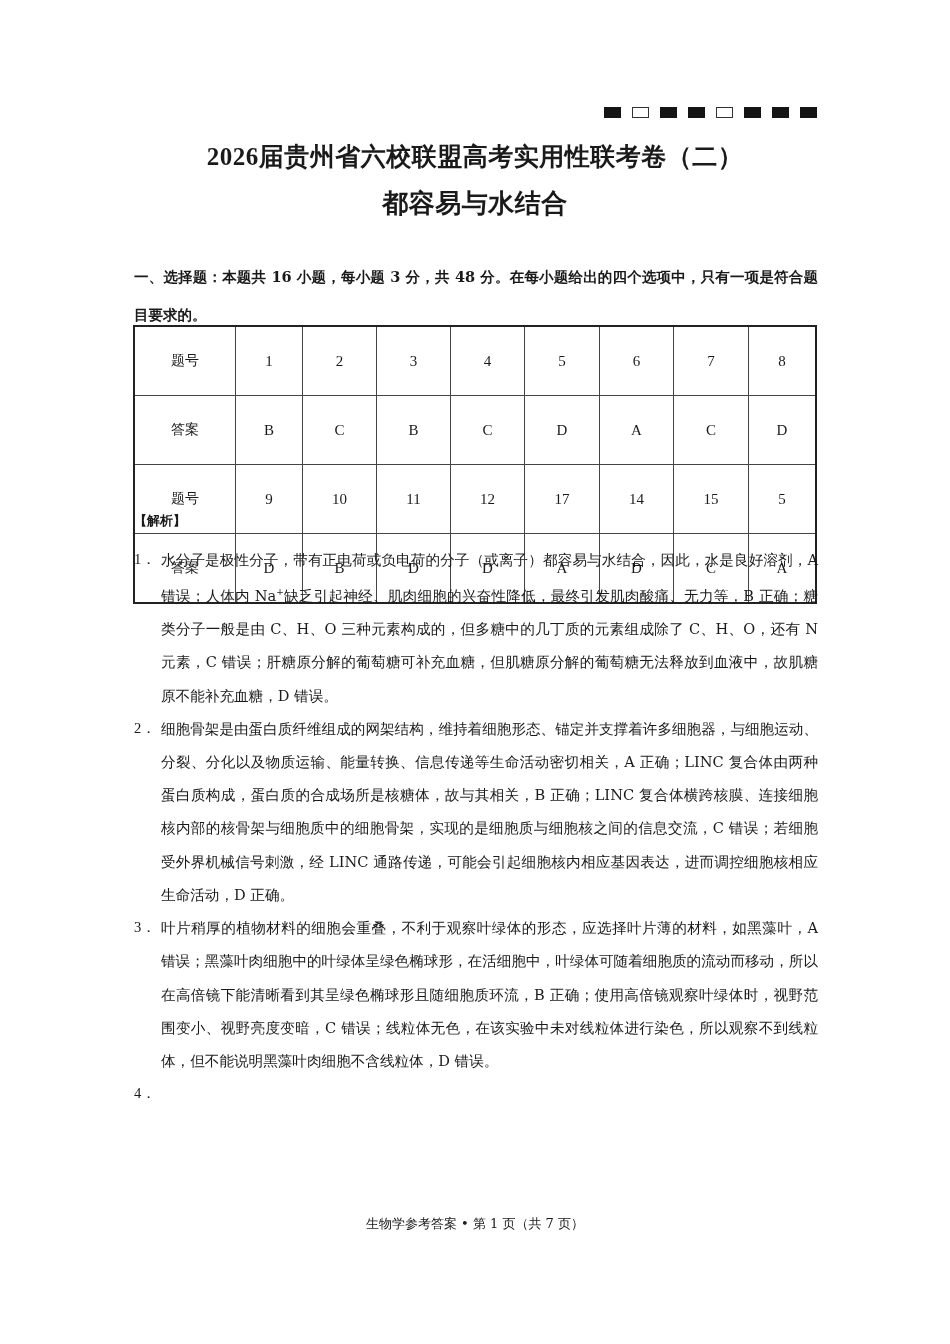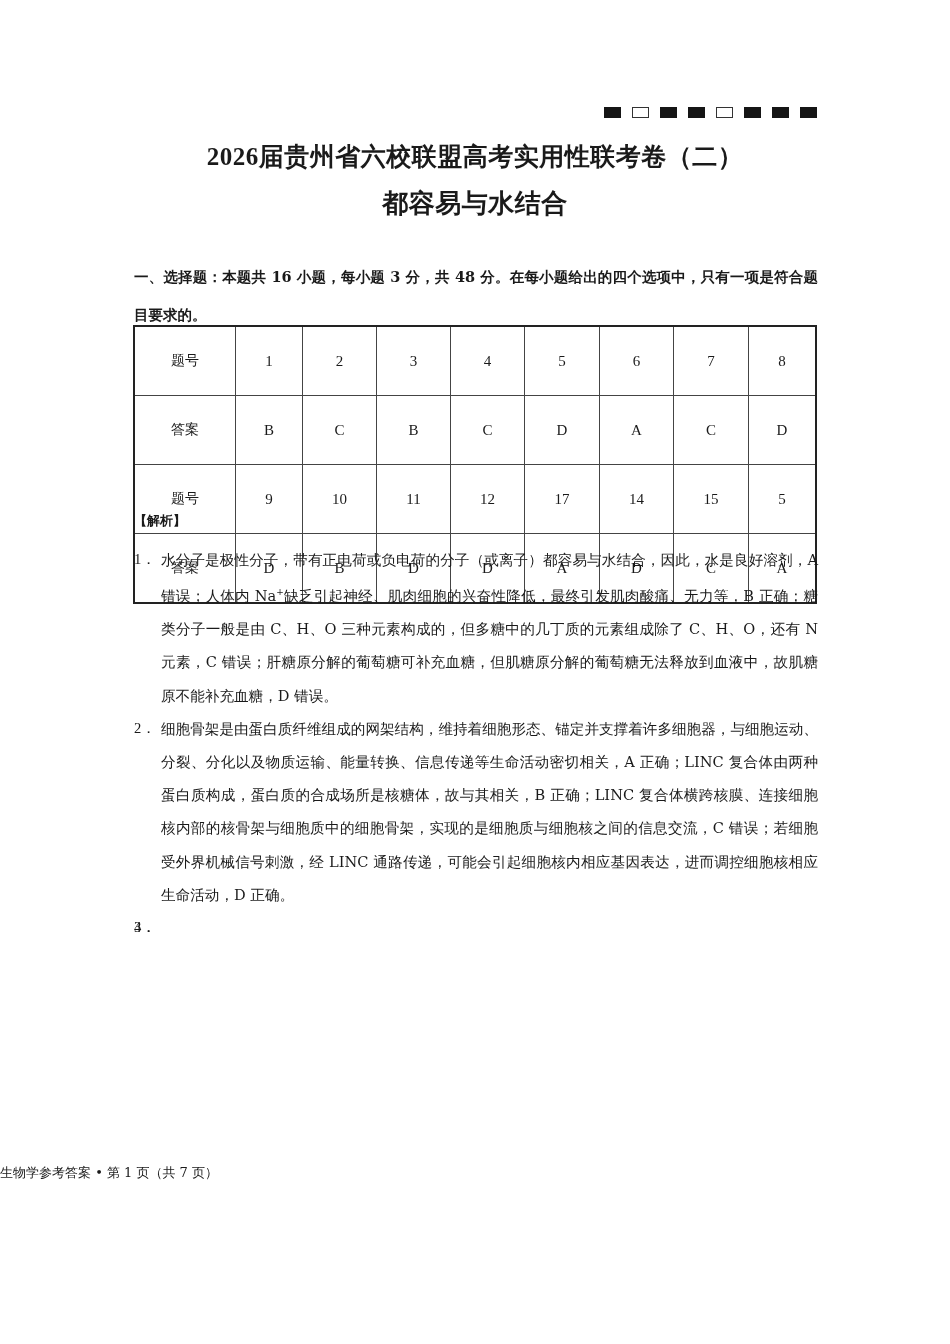--- a/index.html
+++ b/index.html
@@ -14,21 +14,21 @@
   .title2 { top: 186px; font-size: 26px; }
   .section { position: absolute; left: 134px; top: 258px; width: 684px; font-size: 14.5px; line-height: 38px; font-weight: bold; text-align: justify; }
   table.ans { position: absolute; left: 133px; top: 325px; width: 684px; height: 179px; border-collapse: collapse;
               border: 2px solid #222; font-family: "Liberation Serif", "DejaVu Serif", serif; font-size: 15px; }
   table.ans td { border: 1px solid #444; text-align: center; height: 44px; padding: 12px; }
   table.ans td.hdr { width: 76px; font-family: "DejaVu Sans", "Liberation Sans", sans-serif; font-size: 14px; }
   .jiexi { position: absolute; left: 134px; top: 512px; font-size: 13px; font-weight: bold; font-family: "DejaVu Sans", sans-serif; }
   .items { position: absolute; left: 134px; top: 543px; width: 684px; font-size: 14.6px; line-height: 33.2px; }
   .item { position: relative; padding-left: 27px; text-align: justify; }
   .item .num { position: absolute; left: 0; top: 0; font-family: "Liberation Serif", serif; }
-  .footer { position: absolute; left: 0; width: 950px; top: 1164px; font-size: 13px; }
+  .footer { position: absolute; left: 0; width: 950px; top: 1215px; text-align: center; font-size: 13px; }
   sup { font-size: 9px; }
 </style>
 </head>
 <body>
 
 <div class="marks">
   <div class="mark filled"></div>
   <div class="mark empty"></div>
   <div class="mark filled"></div>
   <div class="mark filled"></div>
@@ -98,19 +98,20 @@
   <div class="item">
     <span class="num">1．</span>
     <span>水分子是极性分子，带有正电荷或负电荷的分子（或离子）都容易与水结合，因此，水是良好溶剂，A 错误；人体内 Na</span><sup>+</sup><span>缺乏引起神经、肌肉细胞的兴奋性降低，最终引发肌肉酸痛、无力等，B 正确；糖类分子一般是由 C、H、O 三种元素构成的，但多糖中的几丁质的元素组成除了 C、H、O，还有 N 元素，C 错误；肝糖原分解的葡萄糖可补充血糖，但肌糖原分解的葡萄糖无法释放到血液中，故肌糖原不能补充血糖，D 错误。</span>
   </div>
   <div class="item">
     <span class="num">2．</span>
     <span>细胞骨架是由蛋白质纤维组成的网架结构，维持着细胞形态、锚定并支撑着许多细胞器，与细胞运动、分裂、分化以及物质运输、能量转换、信息传递等生命活动密切相关，A 正确；LINC 复合体由两种蛋白质构成，蛋白质的合成场所是核糖体，故与其相关，B 正确；LINC 复合体横跨核膜、连接细胞核内部的核骨架与细胞质中的细胞骨架，实现的是细胞质与细胞核之间的信息交流，C 错误；若细胞受外界机械信号刺激，经 LINC 通路传递，可能会引起细胞核内相应基因表达，进而调控细胞核相应生命活动，D 正确。</span>
   </div>
   <div class="item">
     <span class="num">3．</span>
+    <span>叶片稍厚的植物材料的细胞会重叠，不利于观察叶绿体的形态，应选择叶片薄的材料，如黑藻叶，A 错误；黑藻叶肉细胞中的叶绿体呈绿色椭球形，在活细胞中，叶绿体可随着细胞质的流动而移动，所以在高倍镜下能清晰看到其呈绿色椭球形且随细胞质环流，B 正确；使用高倍镜观察叶绿体时，视野范围变小、视野亮度变暗，C 错误；线粒体无色，在该实验中未对线粒体进行染色，所以观察不到线粒体，但不能说明黑藻叶肉细胞不含线粒体，D 错误。</span>
   </div>
   <div class="item">
     <span class="num">4．</span>
   </div>
 </div>
 
 <div class="footer">生物学参考答案 • 第 1 页（共 7 页）</div>
 
 </body></html>

